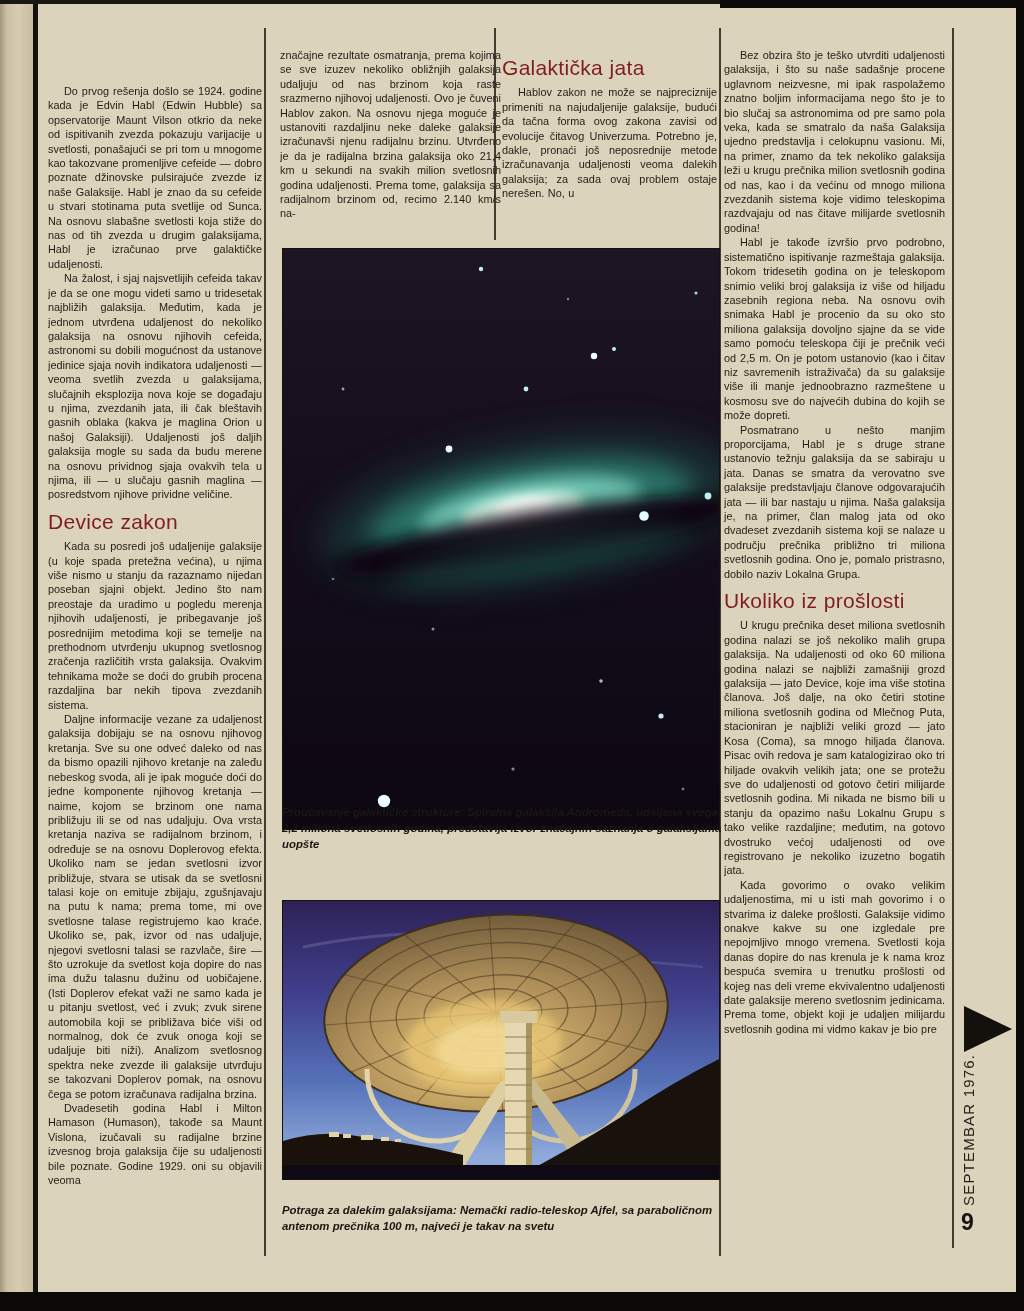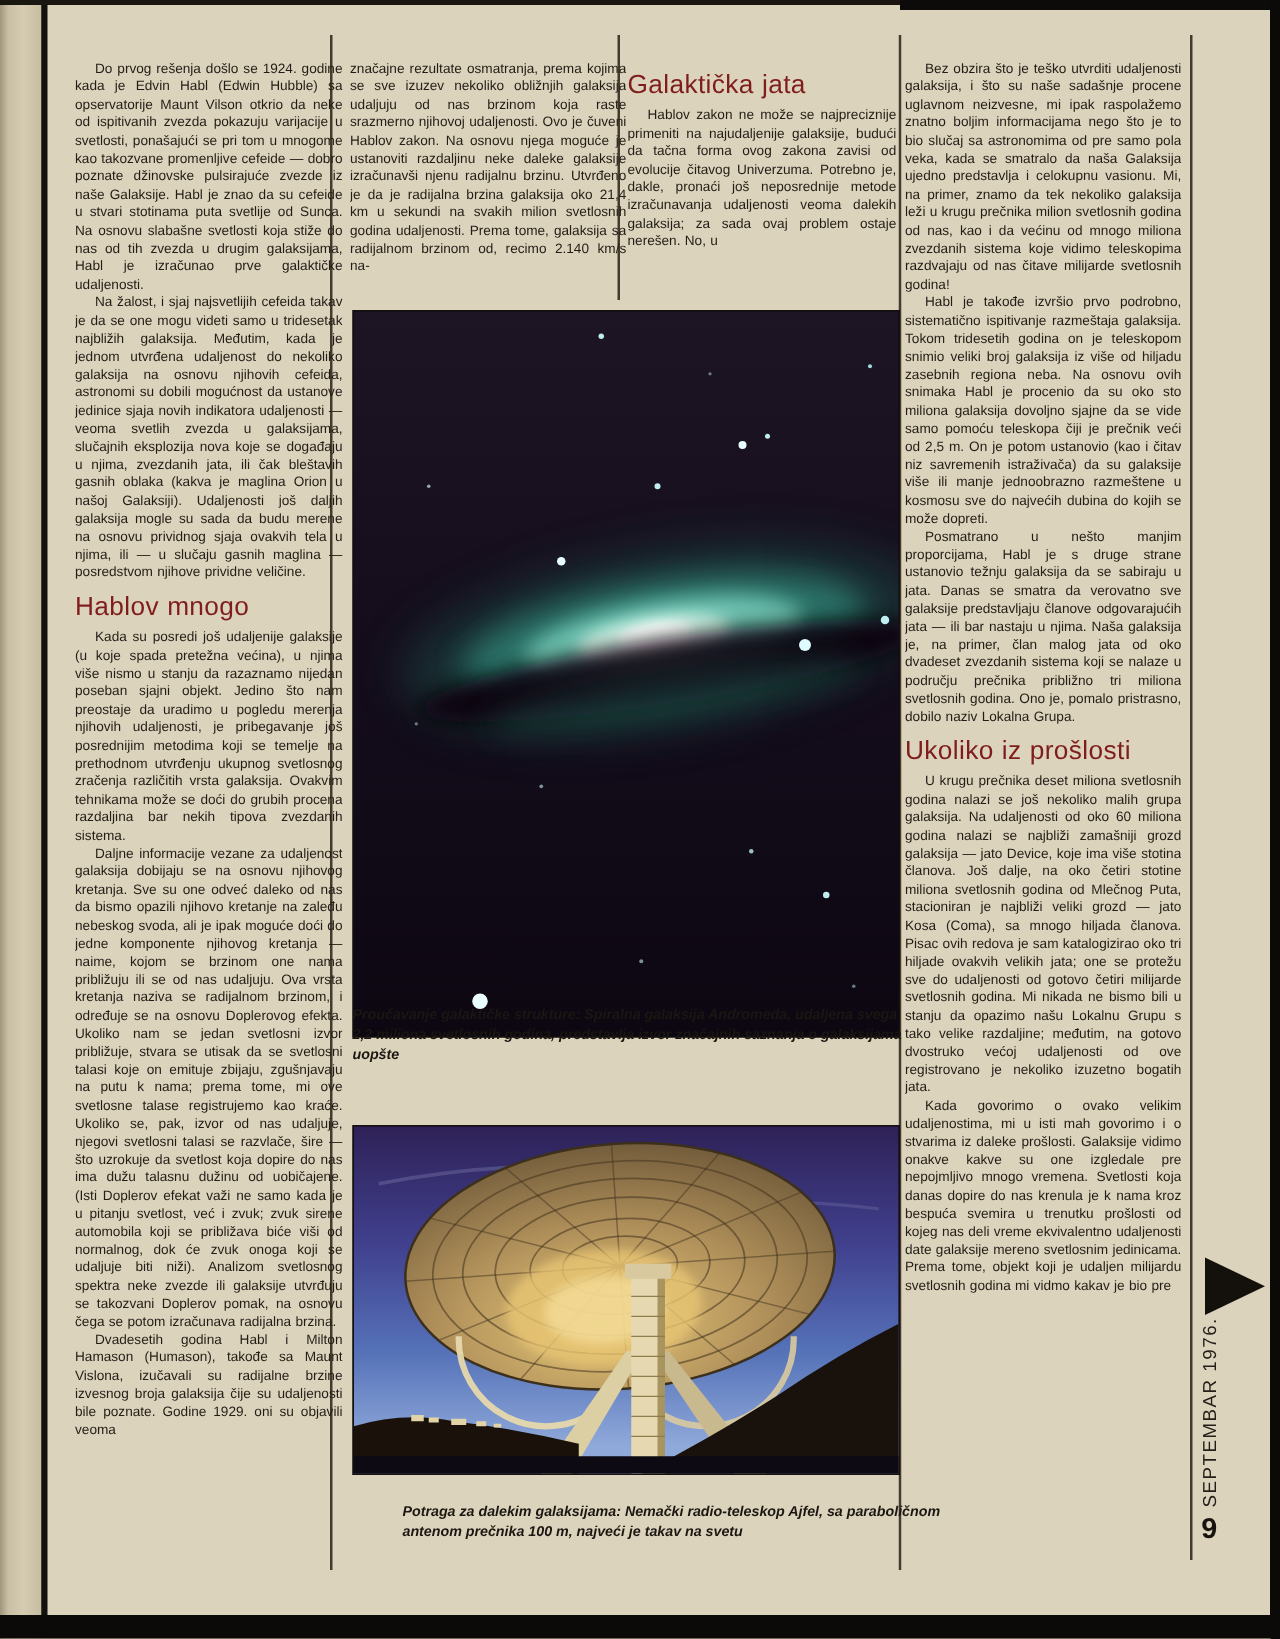--- a/index.html
+++ b/index.html
@@ -17,36 +17,36 @@
   .vr{position:absolute;width:1.5px;background:#433b2f;}
   .vr1{left:264px;top:28px;height:1228px;}
   .vr2{left:494px;top:28px;height:212px;}
   .vr3{left:719px;top:28px;height:1228px;}
   .vr4{left:952px;top:28px;height:1220px;}
   
   .col{position:absolute;top:48px;color:#221d16;font-size:10.9px;line-height:14.4px;
        text-align:justify;overflow:hidden;word-spacing:.4px;}
   .col p{margin:0;}
   .col p.ind{text-indent:16px;}
-  .col1{left:60px;width:214px;height:1216px;}
+  .col1{left:48px;width:214px;height:1216px;margin-top:36px;}
   .col2{left:280px;width:221px;height:200px;}
   .col3{left:502px;width:215px;height:202px;}
   .col4{left:724px;width:221px;height:1216px;}
   h2.section{font-size:21px;font-weight:400;letter-spacing:.3px;margin:13px 0 10px;
        color:#7f1d1d;text-align:left;}
   
   .fig{position:absolute;left:282px;width:436px;border:1px solid #14110e;
        box-sizing:content-box;overflow:hidden;background:#0e0813;}
   .fig1{top:248px;height:580px;}
   .fig2{top:900px;height:278px;}
   .fig svg{display:block;}
   .cap{position:absolute;left:282px;width:442px;font-size:11.4px;line-height:15.8px;
        font-weight:bold;font-style:italic;color:#1b1611;}
   .cap1{top:805px;}
-  .cap2{top:1203px;margin-left:40px;}
+  .cap2{top:1203px;}
   
   .arrow{position:absolute;left:964px;top:1006px;width:0;height:0;
        border-top:23px solid transparent;border-bottom:23px solid transparent;
        border-left:48px solid #14110d;}
   .mdate{position:absolute;left:959px;top:1054px;height:152px;line-height:19px;
        writing-mode:vertical-rl;transform:rotate(180deg);font-size:15px;
        letter-spacing:1.2px;color:#231e17;white-space:nowrap;}
   .pnum{position:absolute;left:961px;top:1209px;font-size:23px;font-weight:bold;color:#17130f;}
 </style>
 </head>
@@ -62,21 +62,21 @@
   <div class="band-right"></div>
 
   <div class="vr vr1"></div>
   <div class="vr vr2"></div>
   <div class="vr vr3"></div>
   <div class="vr vr4"></div>
 
   <div class="col col1">
     <p class="ind">Do prvog rešenja došlo se 1924. godine kada je Edvin Habl (Edwin Hubble) sa opservatorije Maunt Vilson otkrio da neke od ispitivanih zvezda pokazuju varijacije u svetlosti, ponašajući se pri tom u mnogome kao takozvane promenljive cefeide — dobro poznate džinovske pulsirajuće zvezde iz naše Galaksije. Habl je znao da su cefeide u stvari stotinama puta svetlije od Sunca. Na osnovu slabašne svetlosti koja stiže do nas od tih zvezda u drugim galaksijama, Habl je izračunao prve galaktičke udaljenosti.</p>
     <p class="ind">Na žalost, i sjaj najsvetlijih cefeida takav je da se one mogu videti samo u tridesetak najbližih galaksija. Međutim, kada je jednom utvrđena udaljenost do nekoliko galaksija na osnovu njihovih cefeida, astronomi su dobili mogućnost da ustanove jedinice sjaja novih indikatora udaljenosti — veoma svetlih zvezda u galaksijama, slučajnih eksplozija nova koje se događaju u njima, zvezdanih jata, ili čak bleštavih gasnih oblaka (kakva je maglina Orion u našoj Galaksiji). Udaljenosti još daljih galaksija mogle su sada da budu merene na osnovu prividnog sjaja ovakvih tela u njima, ili — u slučaju gasnih maglina — posredstvom njihove prividne veličine.</p>
-    <h2 class="section">Hablov mnogo</h2>
+    <h2 class="section">Device zakon</h2>
     <p class="ind">Kada su posredi još udaljenije galaksije (u koje spada pretežna većina), u njima više nismo u stanju da razaznamo nijedan poseban sjajni objekt. Jedino što nam preostaje da uradimo u pogledu merenja njihovih udaljenosti, je pribegavanje još posrednijim metodima koji se temelje na prethodnom utvrđenju ukupnog svetlosnog zračenja različitih vrsta galaksija. Ovakvim tehnikama može se doći do grubih procena razdaljina bar nekih tipova zvezdanih sistema.</p>
     <p class="ind">Daljne informacije vezane za udaljenost galaksija dobijaju se na osnovu njihovog kretanja. Sve su one odveć daleko od nas da bismo opazili njihovo kretanje na zaleđu nebeskog svoda, ali je ipak moguće doći do jedne komponente njihovog kretanja — naime, kojom se brzinom one nama približuju ili se od nas udaljuju. Ova vrsta kretanja naziva se radijalnom brzinom, i određuje se na osnovu Doplerovog efekta. Ukoliko nam se jedan svetlosni izvor približuje, stvara se utisak da se svetlosni talasi koje on emituje zbijaju, zgušnjavaju na putu k nama; prema tome, mi ove svetlosne talase registrujemo kao kraće. Ukoliko se, pak, izvor od nas udaljuje, njegovi svetlosni talasi se razvlače, šire — što uzrokuje da svetlost koja dopire do nas ima dužu talasnu dužinu od uobičajene. (Isti Doplerov efekat važi ne samo kada je u pitanju svetlost, već i zvuk; zvuk sirene automobila koji se približava biće viši od normalnog, dok će zvuk onoga koji se udaljuje biti niži). Analizom svetlosnog spektra neke zvezde ili galaksije utvrđuju se takozvani Doplerov pomak, na osnovu čega se potom izračunava radijalna brzina.</p>
     <p class="ind">Dvadesetih godina Habl i Milton Hamason (Humason), takođe sa Maunt Vislona, izučavali su radijalne brzine izvesnog broja galaksija čije su udaljenosti bile poznate. Godine 1929. oni su objavili veoma</p>
   </div>
 
   <div class="col col2">
     <p>značajne rezultate osmatranja, prema kojima se sve izuzev nekoliko obližnjih galaksija udaljuju od nas brzinom koja raste srazmerno njihovoj udaljenosti. Ovo je čuveni Hablov zakon. Na osnovu njega moguće je ustanoviti razdaljinu neke daleke galaksije izračunavši njenu radijalnu brzinu. Utvrđeno je da je radijalna brzina galaksija oko 21,4 km u sekundi na svakih milion svetlosnih godina udaljenosti. Prema tome, galaksija sa radijalnom brzinom od, recimo 2.140 km/s na-</p>
   </div>
 
   <div class="col col3">

